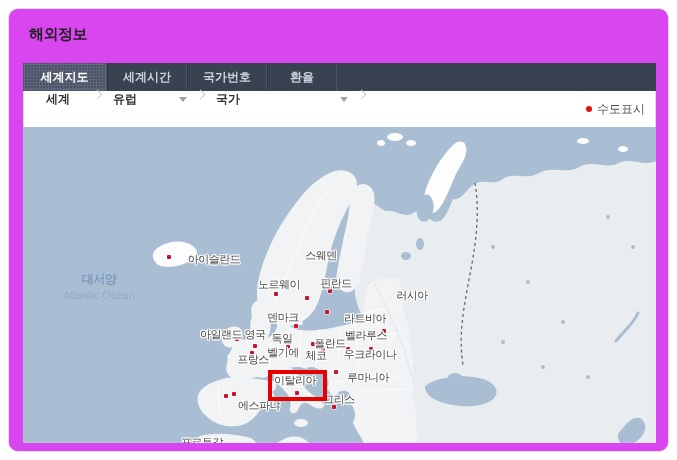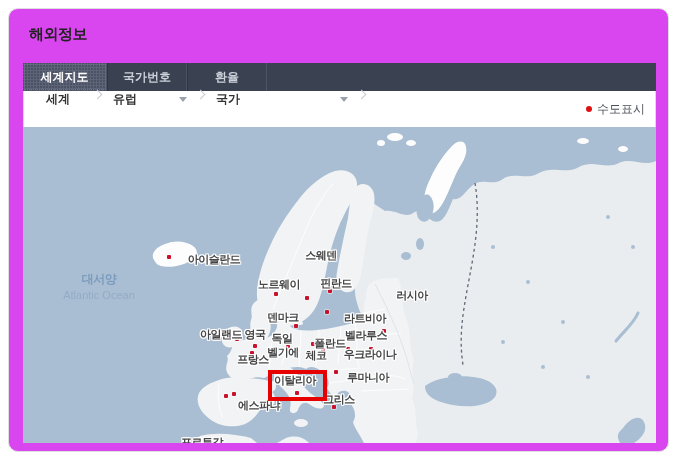--- a/index.html
+++ b/index.html
@@ -38,38 +38,39 @@
   .bc-right{margin-left:auto;display:flex;align-items:center;font-size:12px;color:#4a4e57}
   .legend-dot{width:6px;height:6px;border-radius:50%;background:#dd1111;margin-right:5px}
   
   .map{position:absolute;left:14px;top:118px;width:633px;height:316px;background:var(--sea);overflow:hidden}
   .map svg{position:absolute;left:0;top:0}
   .f-sea{fill:var(--sea)} .f-lw{fill:var(--land-west)} .f-le{fill:var(--land-east)} .f-is{fill:var(--island)}
   .bd-w{fill:none;stroke:#ffffff;stroke-width:1;opacity:.85}
   .bd-e{fill:none;stroke:#dfe4e9;stroke-width:1}
   .dash{fill:none;stroke:#5f6a76;stroke-width:1.3;stroke-dasharray:3,3}
   .riv{fill:none;stroke:var(--sea);stroke-width:3;stroke-linecap:round}
-  .country{position:absolute;transform:translate(-50%,-50%);font-size:11px;font-weight:bold;color:#454545;
+  .country{position:absolute;transform:translate(-50%,-50%);font-size:11px;font-weight:normal;color:#454545;
     letter-spacing:-0.5px;white-space:nowrap;z-index:5;cursor:pointer;
     text-shadow:-1px 0 #fff,1px 0 #fff,0 -1px #fff,0 1px #fff,-1px -1px #fff,1px 1px #fff,-1px 1px #fff,1px -1px #fff}
   .dot{position:absolute;width:4px;height:4px;background:var(--capital-dot);border-radius:1px;z-index:4;
     transform:translate(-50%,-50%);box-shadow:0 0 0 1px rgba(255,255,255,.45)}
   .hl-box{position:absolute;border:4px solid var(--highlight-red);z-index:8}
   .ocean-label{position:absolute;transform:translate(-50%,-50%);text-align:center;z-index:3}
   .ocean-ko{font-size:12px;font-weight:bold;color:#7c9cbe;letter-spacing:-0.5px}
   .ocean-en{font-size:11px;color:#93abc8;margin-top:1px}
 </style>
 </head>
 <body>
 
 <div class="frame">
   <div class="page-title">해외정보</div>
 
   <div class="tab-bar">
       <div class="tab active">세계지도</div>
+      <div class="tab">세계시간</div>
       <div class="tab">국가번호</div>
       <div class="tab">환율</div>
     </div>
 
   <div class="breadcrumb">
     <div class="bc-left">
         <div class="crumb c0">
           <span>세계</span>
         </div>
         <span class="crumb-sep"></span>

